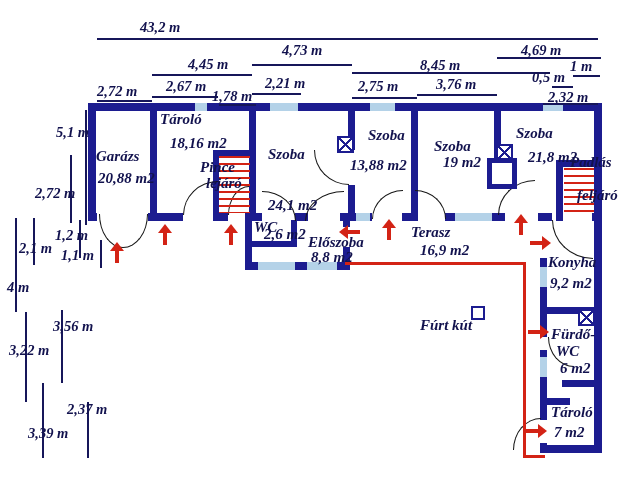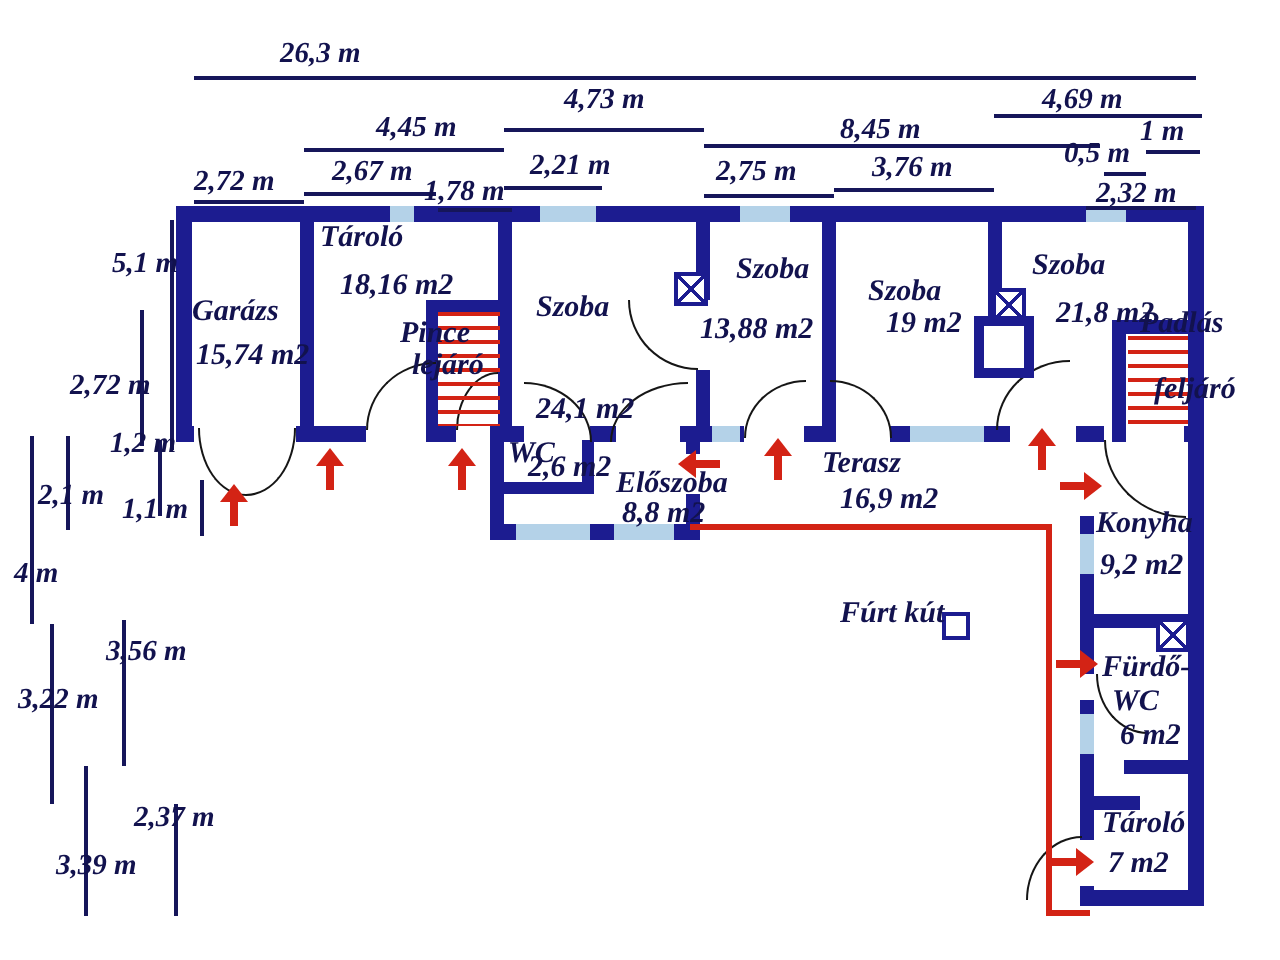--- a/index.html
+++ b/index.html
@@ -142,47 +142,47 @@
   <div class="dl" style="left:70px;top:155px;width:2px;height:68px"></div>
   <div class="dl" style="left:79px;top:220px;width:2px;height:38px"></div>
   <div class="dl" style="left:33px;top:218px;width:2px;height:47px"></div>
   <div class="dl" style="left:100px;top:240px;width:2px;height:28px"></div>
   <div class="dl" style="left:15px;top:218px;width:2px;height:94px"></div>
   <div class="dl" style="left:61px;top:310px;width:2px;height:73px"></div>
   <div class="dl" style="left:25px;top:312px;width:2px;height:90px"></div>
   <div class="dl" style="left:87px;top:402px;width:2px;height:56px"></div>
   <div class="dl" style="left:42px;top:383px;width:2px;height:75px"></div>
 
-  <div class="lb dim" style="left:140px;top:20px">26,3 m</div>
+  <div class="lb dim" style="left:140px;top:20px">43,2 m</div>
   <div class="lb dim" style="left:282px;top:43px">4,73 m</div>
   <div class="lb dim" style="left:188px;top:57px">4,45 m</div>
   <div class="lb dim" style="left:420px;top:58px">8,45 m</div>
   <div class="lb dim" style="left:521px;top:43px">4,69 m</div>
   <div class="lb dim" style="left:570px;top:59px">1 m</div>
   <div class="lb dim" style="left:532px;top:70px">0,5 m</div>
   <div class="lb dim" style="left:166px;top:79px">2,67 m</div>
   <div class="lb dim" style="left:265px;top:76px">2,21 m</div>
   <div class="lb dim" style="left:358px;top:79px">2,75 m</div>
   <div class="lb dim" style="left:436px;top:77px">3,76 m</div>
   <div class="lb dim" style="left:548px;top:90px">2,32 m</div>
   <div class="lb dim" style="left:97px;top:84px">2,72 m</div>
   <div class="lb dim" style="left:212px;top:89px">1,78 m</div>
   <div class="lb dim" style="left:56px;top:125px">5,1 m</div>
   <div class="lb dim" style="left:35px;top:186px">2,72 m</div>
-  <div class="lb dim" style="left:55px;top:215px">1,2 m</div>
+  <div class="lb dim" style="left:55px;top:228px">1,2 m</div>
   <div class="lb dim" style="left:19px;top:241px">2,1 m</div>
   <div class="lb dim" style="left:61px;top:248px">1,1 m</div>
   <div class="lb dim" style="left:7px;top:280px">4 m</div>
   <div class="lb dim" style="left:53px;top:319px">3,56 m</div>
   <div class="lb dim" style="left:9px;top:343px">3,22 m</div>
   <div class="lb dim" style="left:67px;top:402px">2,37 m</div>
   <div class="lb dim" style="left:28px;top:426px">3,39 m</div>
 
   <div class="lb" style="left:96px;top:149px">Garázs</div>
-  <div class="lb" style="left:98px;top:171px">15,74 m2</div>
+  <div class="lb" style="left:98px;top:171px">20,88 m2</div>
   <div class="lb" style="left:160px;top:112px">Tároló</div>
   <div class="lb" style="left:170px;top:136px">18,16 m2</div>
   <div class="lb" style="left:200px;top:160px">Pince</div>
   <div class="lb" style="left:206px;top:176px">lejáró</div>
   <div class="lb" style="left:268px;top:147px">Szoba</div>
   <div class="lb" style="left:268px;top:198px">24,1 m2</div>
   <div class="lb" style="left:368px;top:128px">Szoba</div>
   <div class="lb" style="left:350px;top:158px">13,88 m2</div>
   <div class="lb" style="left:434px;top:139px">Szoba</div>
   <div class="lb" style="left:443px;top:155px">19 m2</div>
@@ -196,16 +196,16 @@
   <div class="lb" style="left:420px;top:243px">16,9 m2</div>
   <div class="lb" style="left:570px;top:155px">Padlás</div>
   <div class="lb" style="left:577px;top:188px">feljáró</div>
   <div class="lb" style="left:548px;top:255px">Konyha</div>
   <div class="lb" style="left:550px;top:276px">9,2 m2</div>
   <div class="lb" style="left:551px;top:327px">Fürdő-</div>
   <div class="lb" style="left:556px;top:344px">WC</div>
   <div class="lb" style="left:560px;top:361px">6 m2</div>
   <div class="lb" style="left:551px;top:405px">Tároló</div>
   <div class="lb" style="left:554px;top:425px">7 m2</div>
-  <div class="lb" style="left:420px;top:300px">Fúrt kút</div>
+  <div class="lb" style="left:420px;top:318px">Fúrt kút</div>
 
 
 </div>
 
 </body></html>

